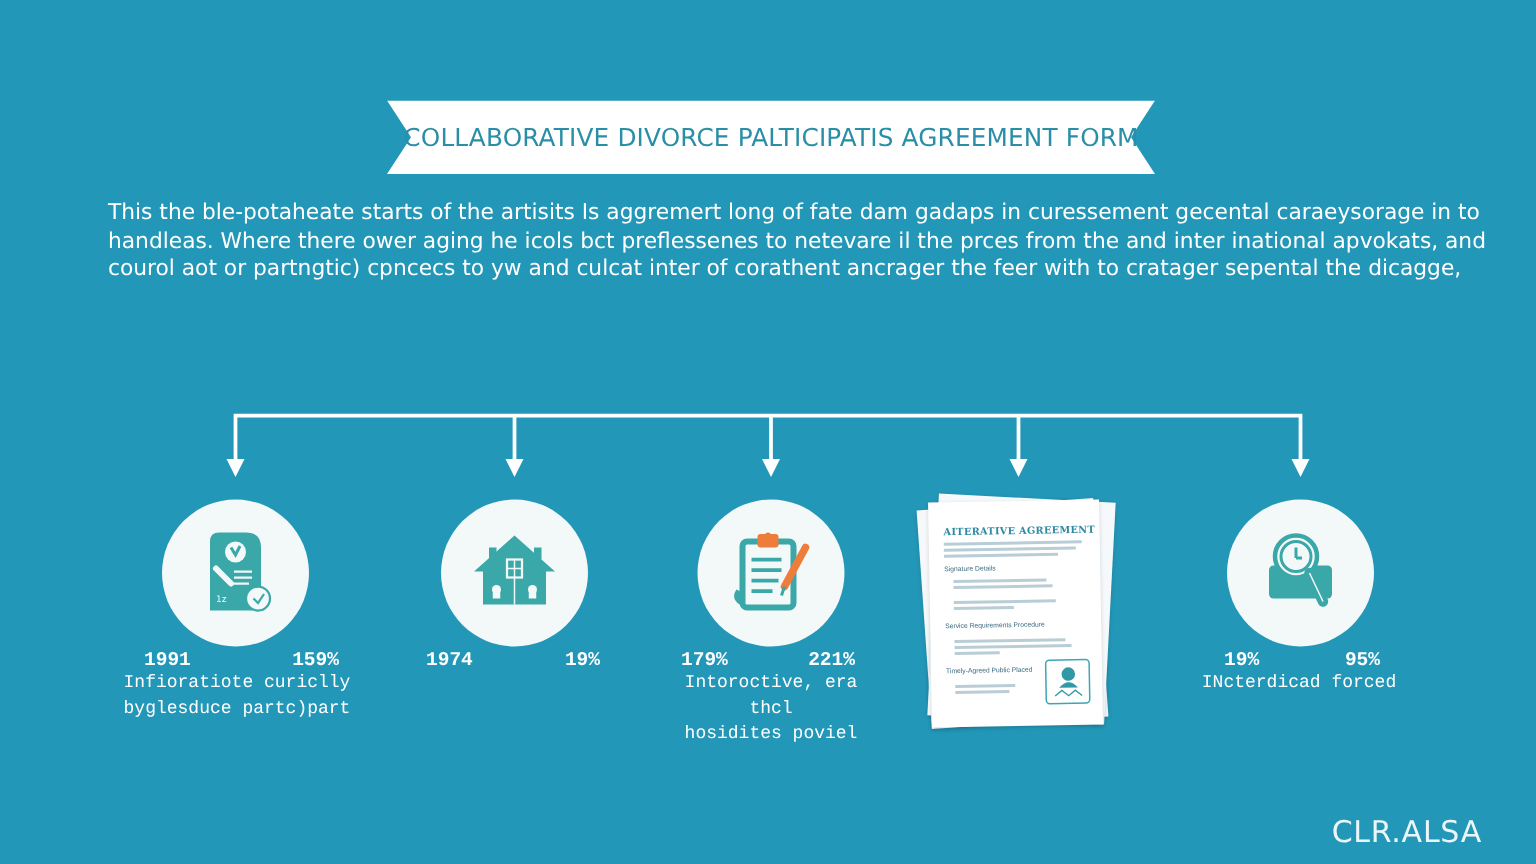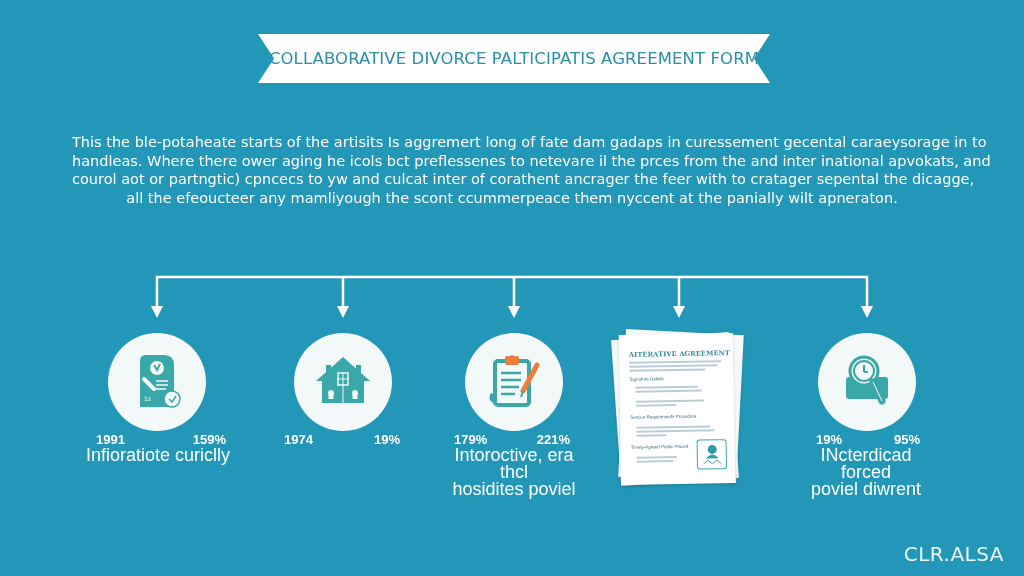--- a/index.html
+++ b/index.html
@@ -8,21 +8,21 @@
       background: #2397b8;
       font-family: "Liberation Sans", sans-serif;
       position: relative;
       color: #fff;
     }
     .canvas { position: absolute; inset: 0; }
 
     
     .banner {
       position: absolute;
-      left: 258px; top: 34px;
+      left: 258px; top: 67px;
       width: 512px; height: 49px;
     }
     .banner svg { position: absolute; inset: 0; }
     .banner-text {
       position: absolute; inset: 0;
       display: flex; align-items: center; justify-content: center;
       color: #2a8fa6;
       font-size: 16.5px;
       letter-spacing: 0.1px;
       font-family: "DejaVu Sans", sans-serif;
@@ -51,30 +51,30 @@
       width: 98px; height: 98px;
       border-radius: 50%;
       background: #f3f8f9;
       display: flex; align-items: center; justify-content: center;
     }
     .node-circle svg { width: 62px; height: 62px; }
 
     .node-caption {
       position: absolute;
       text-align: center;
-      font-family: Liberation Sans, sans-serif;
+      font-family: Liberation Mono, monospace;
       color: #ffffff;
     }
     .stats {
       display: flex; justify-content: space-between;
       font-size: 13px; font-weight: bold;
       line-height: 15px;
     }
     .caption-text {
-      font-size: 18px;
+      font-size: 12px;
       line-height: 17px;
     }
 
     
     .doc-wrap {
       position: absolute;
       left: 612px; top: 330px;
       width: 130px; height: 158px; text-align: right;
     }
     .doc-sheet {
@@ -97,21 +97,21 @@
     .doc-badge {
       position: absolute; right: 8px; bottom: 14px;
       width: 30px; height: 30px;
       border: 1.5px solid #3aa7b3;
       border-radius: 3px;
       background: #fff;
     }
 
     .brand {
       position: absolute;
-      right: 20px; bottom: 10px;
+      right: 36px; bottom: 10px;
       font-size: 20px;
       letter-spacing: 0.5px;
       color: #eaf6fa;
       font-family: "DejaVu Sans", sans-serif;
     }
   </style>
 </head>
 <body>
 
 <div class="canvas">
@@ -120,21 +120,20 @@
     <svg width="512" height="49" viewBox="0 0 512 49">
       <polygon points="0,0 512,0 496,24.5 512,49 0,49 16,24.5" fill="#ffffff"></polygon>
     </svg>
     <div class="banner-text">COLLABORATIVE DIVORCE PALTICIPATIS AGREEMENT FORM</div>
   </div>
 
   <div class="intro">
     <span>This the ble-potaheate starts of the artisits Is aggremert long of fate dam gadaps in curessement gecental caraeysorage in to</span>
     <span>handleas. Where there ower aging he icols bct preflessenes to netevare il the prces from the and inter inational apvokats, and</span>
     <span>courol aot or partngtic) cpncecs to yw and culcat inter of corathent ancrager the feer with to cratager sepental the dicagge,</span>
-    <span>all the efeoucteer any mamliyough the scont ccummerpeace them nyccent at the panially wilt apneraton.</span>
   </div>
 
   <svg class="connectors" width="1024" height="576">
     <g stroke="#ffffff" stroke-width="2.5" fill="none">
       <polyline points="157,308 157,277 867,277 867,308"></polyline>
       <line x1="343" y1="277" x2="343" y2="308"></line>
       <line x1="514" y1="277" x2="514" y2="308"></line>
       <line x1="679" y1="277" x2="679" y2="308"></line>
     </g>
     <g fill="#ffffff">
@@ -159,20 +158,21 @@
       <circle cx="46" cy="48" r="8" fill="#f3f8f9" stroke="#3aa7a8" stroke-width="1.5"></circle>
       <path d="M43 48 L46 51 L50 45" stroke="#3aa7a8" stroke-width="1.5" fill="none"></path>
     </svg>
   </div>
   <div class="node-caption" style="left:82px; top:432px; width:152px;">
     <div class="stats" style="padding:0 8px 0 14px;">
       <span>1991</span>
       <span>159%</span>
     </div>
     <div class="caption-text">Infioratiote curiclly</div>
+    <div class="caption-text">byglesduce partc)part</div>
   </div>
 
   <div class="node-circle" style="left:294px; top:333px;">
     <svg viewBox="0 0 62 62">
       <polygon points="31,6 4,30 10,30 10,52 52,52 52,30 58,30" fill="#3aa7a8"></polygon>
       <rect x="14" y="14" width="5" height="8" fill="#3aa7a8"></rect>
       <rect x="44" y="14" width="5" height="8" fill="#3aa7a8"></rect>
       <rect x="26" y="22" width="10" height="12" fill="none" stroke="#f3f8f9" stroke-width="1.5"></rect>
       <line x1="31" y1="22" x2="31" y2="52" stroke="#f3f8f9" stroke-width="1"></line>
       <line x1="26" y1="28" x2="36" y2="28" stroke="#f3f8f9" stroke-width="1"></line>
@@ -252,17 +252,16 @@
       <line x1="37" y1="31" x2="46" y2="50" stroke="#3aa7a8" stroke-width="7" stroke-linecap="round"></line>
       <line x1="37" y1="31" x2="46" y2="50" stroke="#f3f8f9" stroke-width="1"></line>
     </svg>
   </div>
   <div class="node-caption" style="left:796px; top:432px; width:140px;">
     <div class="stats" style="padding:0 16px 0 20px;">
       <span>19%</span>
       <span>95%</span>
     </div>
     <div class="caption-text">INcterdicad forced</div>
-    <div class="caption-text">poviel diwrent</div>
   </div>
 
   <div class="brand">CLR.ALSA</div>
 </div>
 
 </body></html>

